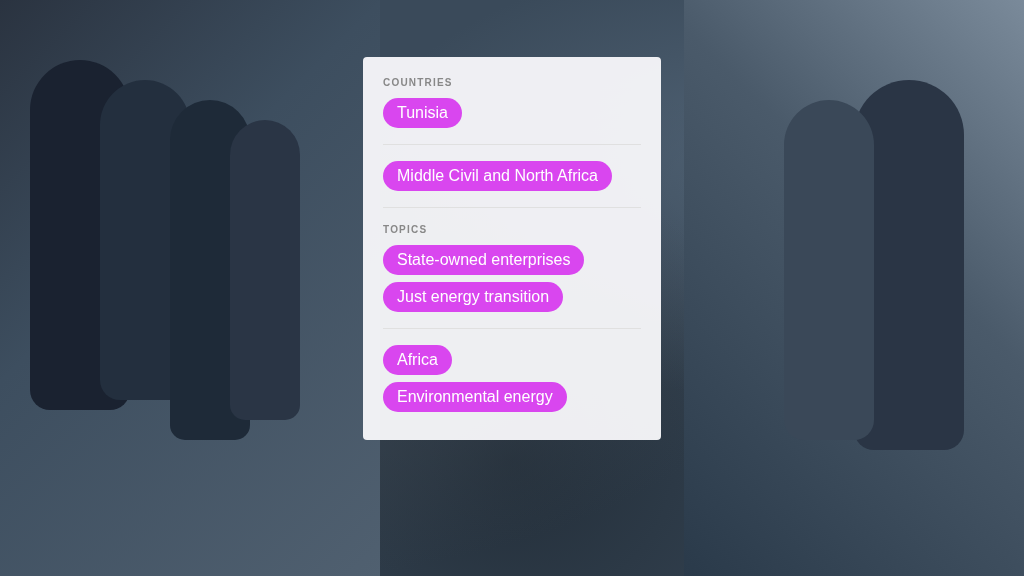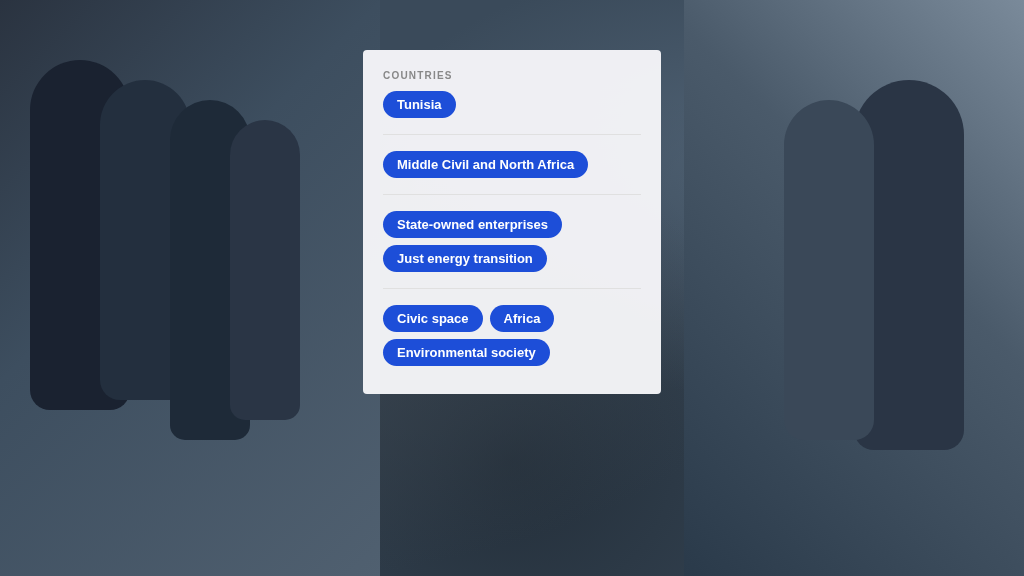--- a/index.html
+++ b/index.html
@@ -122,21 +122,21 @@
       height: 340px;
       background: #3a4858;
       border-radius: 45px 45px 20px 20px;
       z-index: 2;
     }
 
     
     .panel {
       position: absolute;
       left: 363px;
-      top: 50px;
+      top: 57px;
       width: 298px;
       background: rgba(245, 245, 248, 0.97);
       border-radius: 4px;
       padding: 20px 20px 24px 20px;
       z-index: 10;
     }
 
     .section {
       margin-bottom: 0;
     }
@@ -151,26 +151,26 @@
     }
 
     .tags {
       display: flex;
       flex-wrap: wrap;
       gap: 7px;
       margin-bottom: 4px;
     }
 
     .tag {
-      background: #1d4ed8;
+      background: #d946ef;
       color: #fff;
       border-radius: 20px;
       padding: 6px 14px;
-      font-size: 13px;
-      font-weight: 700;
+      font-size: 16px;
+      font-weight: 400;
       white-space: nowrap;
     }
 
     .divider {
       border: none;
       border-top: 1px solid #e0e0e0;
       margin: 16px 0;
     }
   </style>
 </head>
@@ -201,29 +201,29 @@
 
   <div class="section">
     <div class="tags">
       <span class="tag">Middle Civil and North Africa</span>
     </div>
   </div>
 
   <hr class="divider">
 
   <div class="section">
+    <div class="section-label">TOPICS</div>
     <div class="tags">
       <span class="tag">State-owned enterprises</span>
       <span class="tag">Just energy transition</span>
     </div>
   </div>
 
   <hr class="divider">
 
   <div class="section">
     <div class="tags">
-      <span class="tag">Civic space</span>
       <span class="tag">Africa</span>
-      <span class="tag">Environmental society</span>
+      <span class="tag">Environmental energy</span>
     </div>
   </div>
 
 </div>
 
 </body></html>

